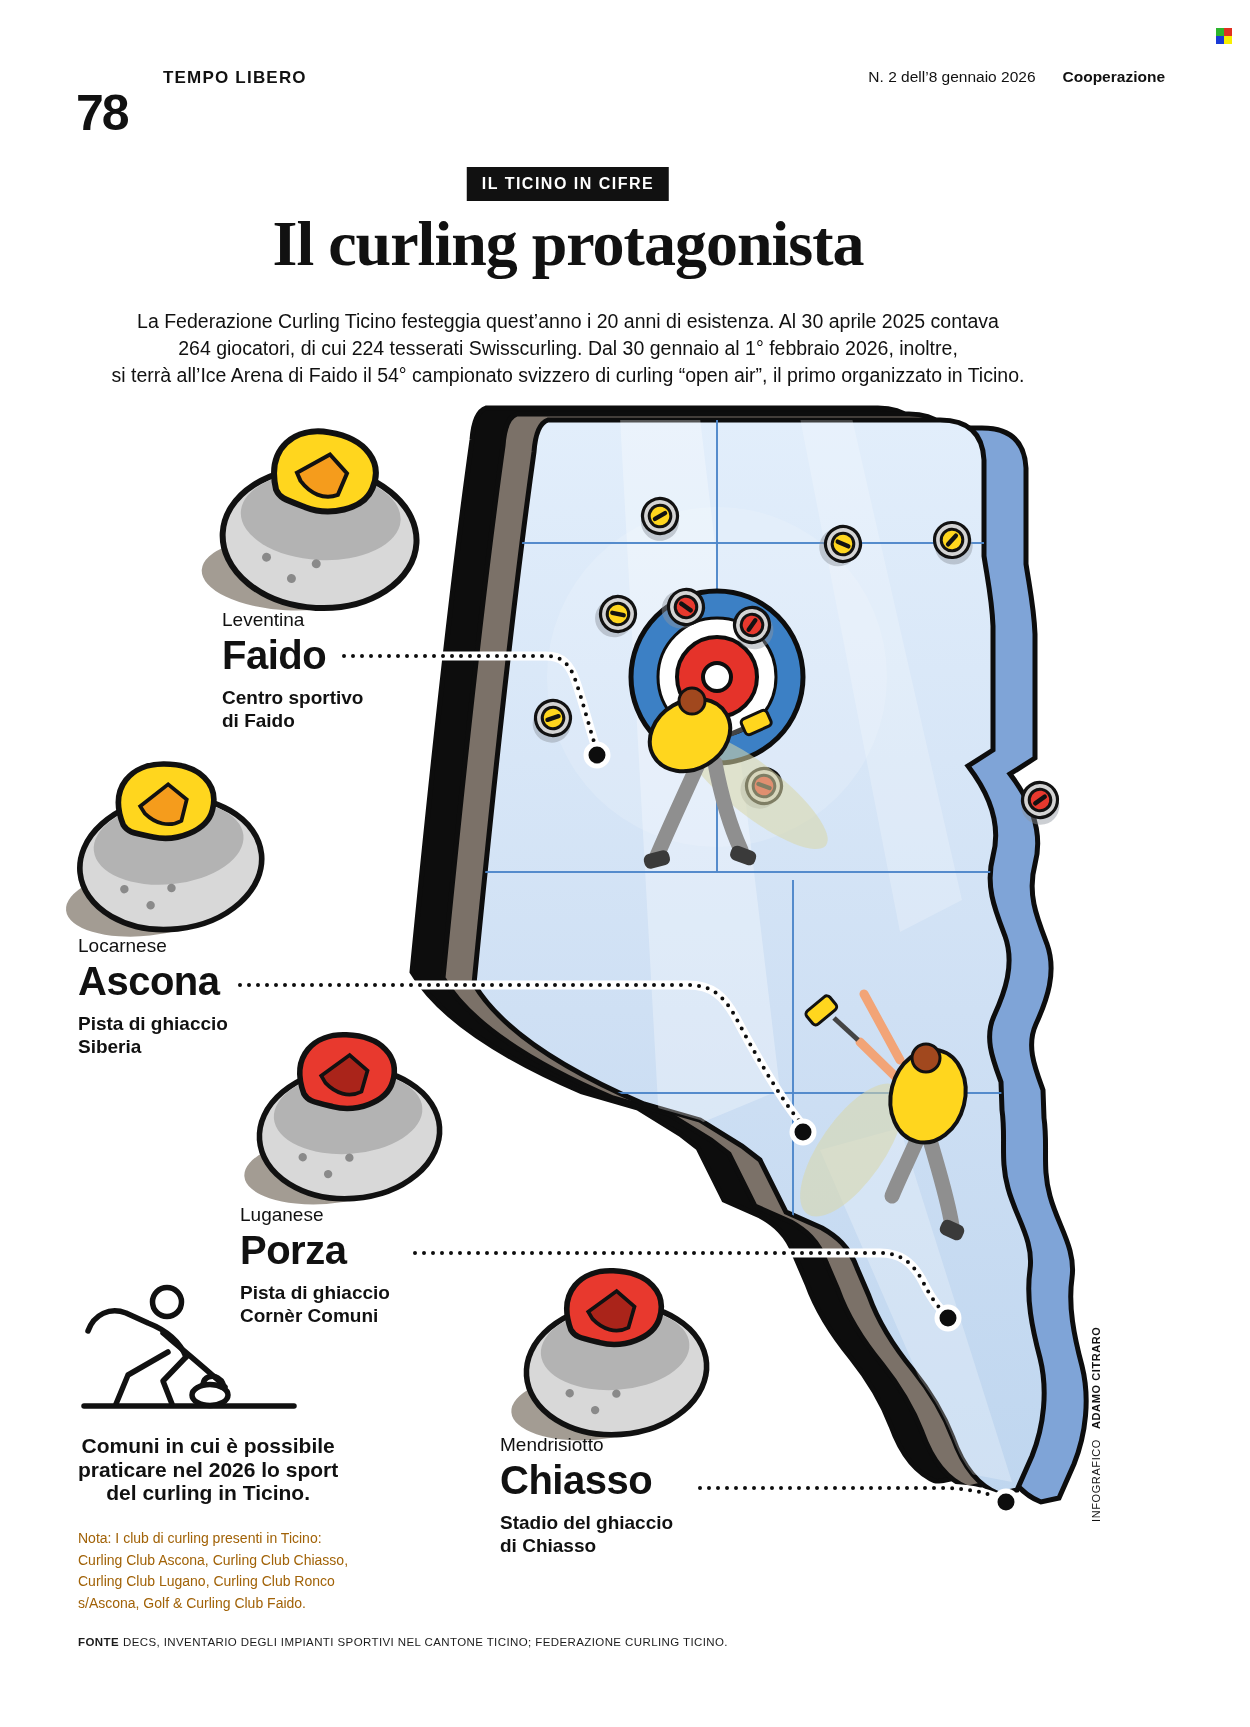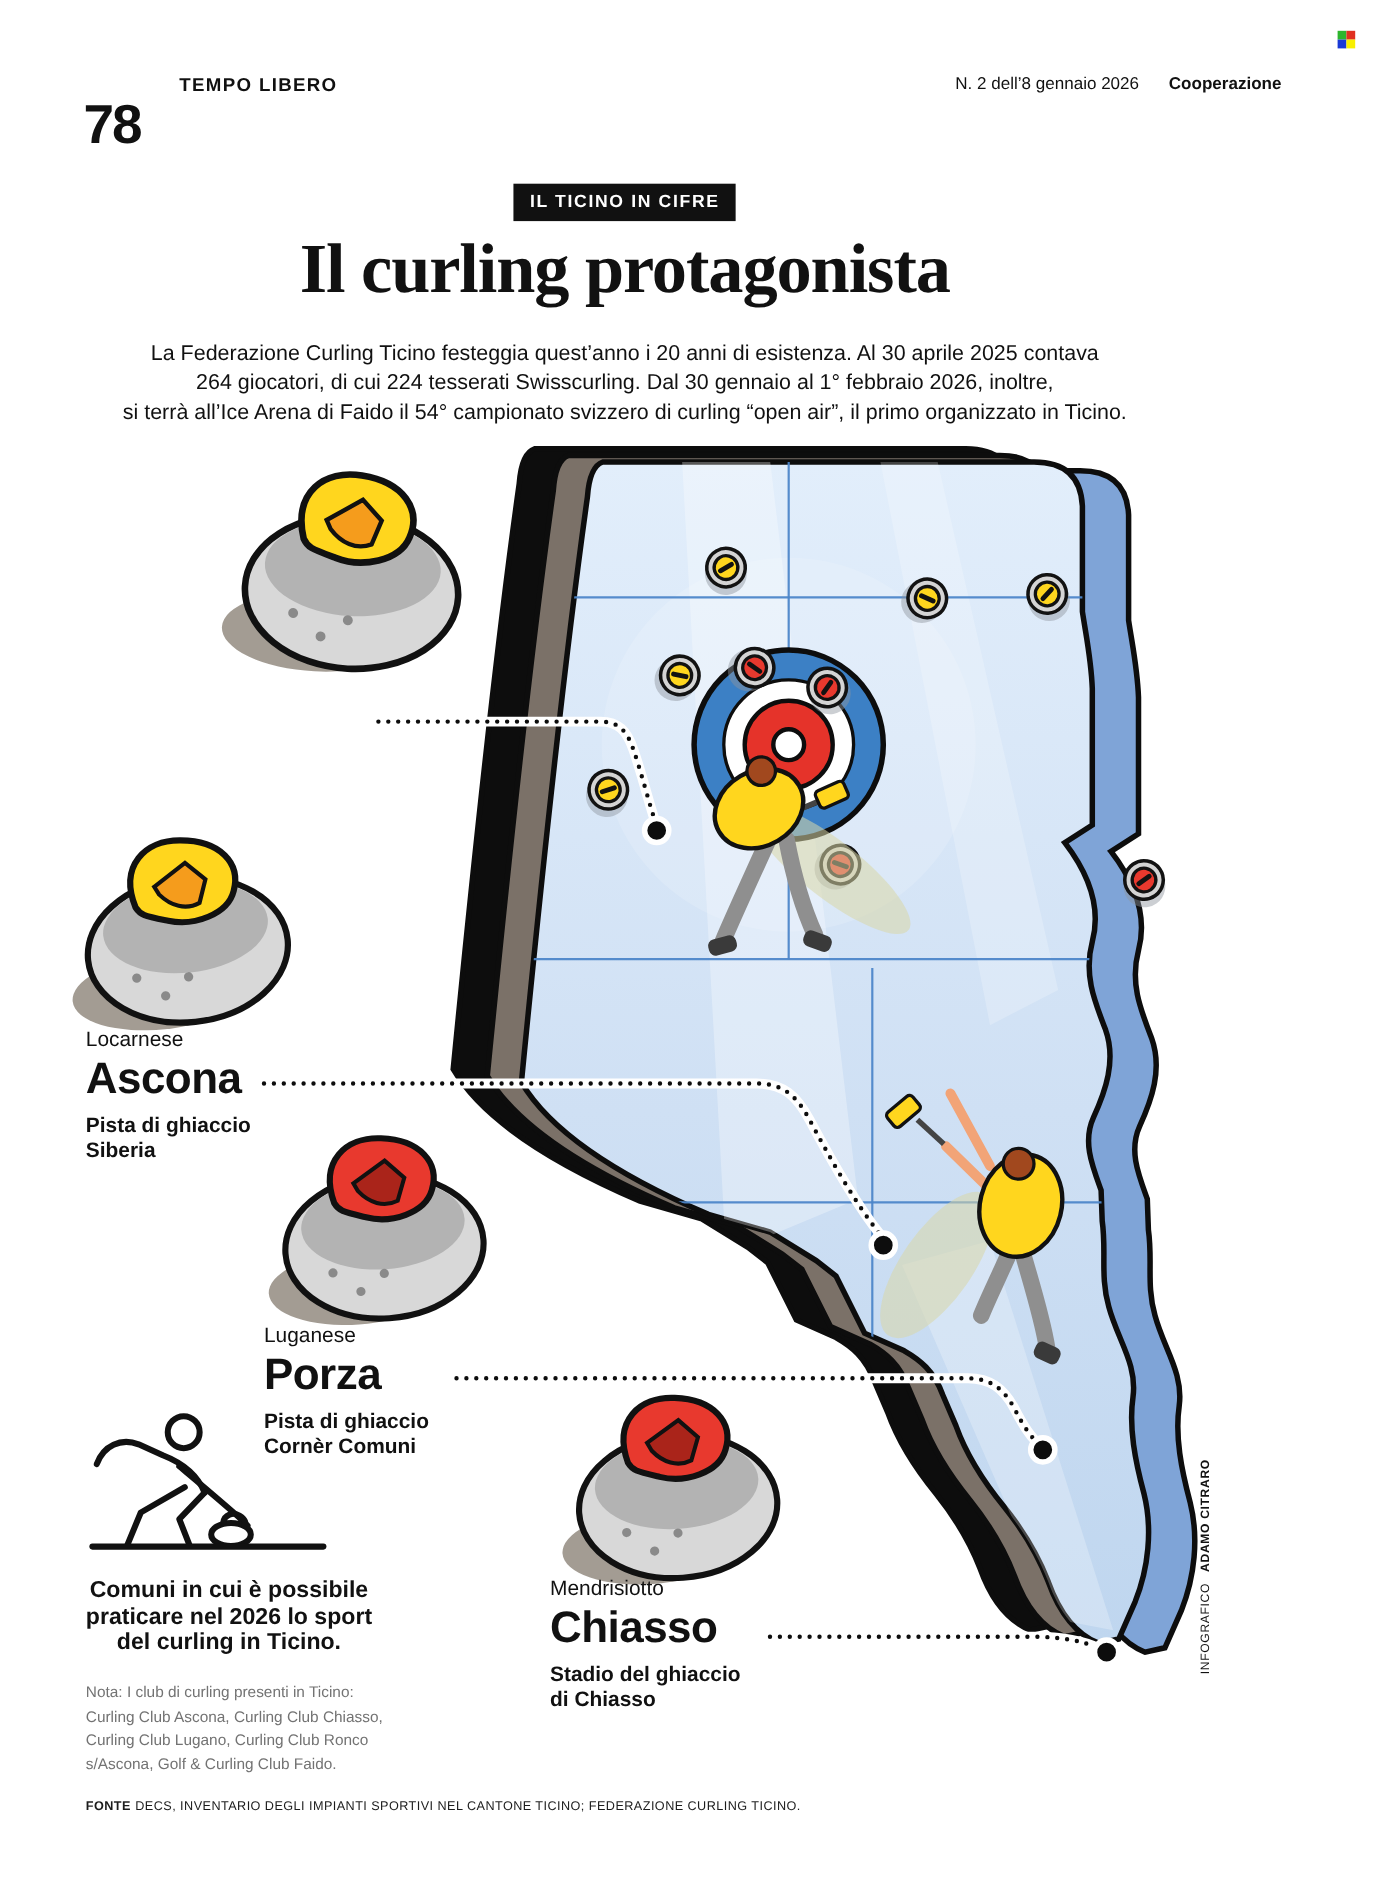--- a/index.html
+++ b/index.html
@@ -17,21 +17,21 @@
          padding:8px 15px;white-space:nowrap;transform:translateX(-50%);}
   .title{width:1250px;text-align:center;font-family:"Liberation Serif","DejaVu Serif",serif;
          font-weight:700;font-size:64px;letter-spacing:-1px;line-height:1;transform:translateX(calc(-50% + 568px));left:0;}
   .intro{width:1250px;text-align:center;font-size:19.5px;line-height:27px;transform:translateX(calc(-50% + 568px));left:0;}
   
   .loc .region{font-size:19px;line-height:1.1;}
   .loc .city{font-size:40px;font-weight:900;letter-spacing:-0.5px;line-height:1;margin-top:4px;}
   .loc .venue{font-size:19px;font-weight:700;line-height:23px;margin-top:11px;}
   .loc .venue span{display:block;}
   .caption{font-size:21px;font-weight:700;line-height:23.5px;text-align:center;}
-  .note{font-size:14px;line-height:21.5px;color:#737373;}
+  .note{font-size:14px;line-height:21.5px;color:#a16207;}
   .fonte{font-size:11.5px;letter-spacing:0.4px;color:#1c1c1c;}
   .fonte b{font-weight:800;margin-right:4px;}
   .credit{font-size:11px;letter-spacing:0.6px;white-space:nowrap;transform:rotate(-90deg);transform-origin:0 0;}
   .credit b{font-weight:800;margin-left:10px;}
   
   svg{position:absolute;left:0;top:0;pointer-events:none;}
   .lyr-black{fill:#0d0d0d;stroke:#0d0d0d;stroke-width:5;}
   .lyr-gray{fill:#7b7168;stroke:#0d0d0d;stroke-width:5;}
   .lyr-blue{fill:#7fa4d7;stroke:#0d0d0d;stroke-width:5;}
   .lyr-ice{fill:url(#iceGrad);stroke:#0d0d0d;stroke-width:5;}
@@ -282,20 +282,28 @@
   </div>
 
   <div class="abs badge" style="left:568px;top:167px;">IL TICINO IN CIFRE</div>
   <div class="abs title" style="top:212px;">Il curling protagonista</div>
   <div class="abs intro" style="top:308px;">
     <div>La Federazione Curling Ticino festeggia quest’anno i 20 anni di esistenza. Al 30 aprile 2025 contava</div>
     <div>264 giocatori, di cui 224 tesserati Swisscurling. Dal 30 gennaio al 1° febbraio 2026, inoltre,</div>
     <div>si terrà all’Ice Arena di Faido il 54° campionato svizzero di curling “open air”, il primo organizzato in Ticino.</div>
   </div>
 
+  <div class="abs loc" style="left:222px;top:610px;">
+    <div class="region">Leventina</div>
+    <div class="city">Faido</div>
+    <div class="venue">
+      <span>Centro sportivo</span>
+      <span>di Faido</span>
+    </div>
+  </div>
 
   <div class="abs loc" style="left:78px;top:936px;">
     <div class="region">Locarnese</div>
     <div class="city">Ascona</div>
     <div class="venue">
       <span>Pista di ghiaccio</span>
       <span>Siberia</span>
     </div>
   </div>
 

